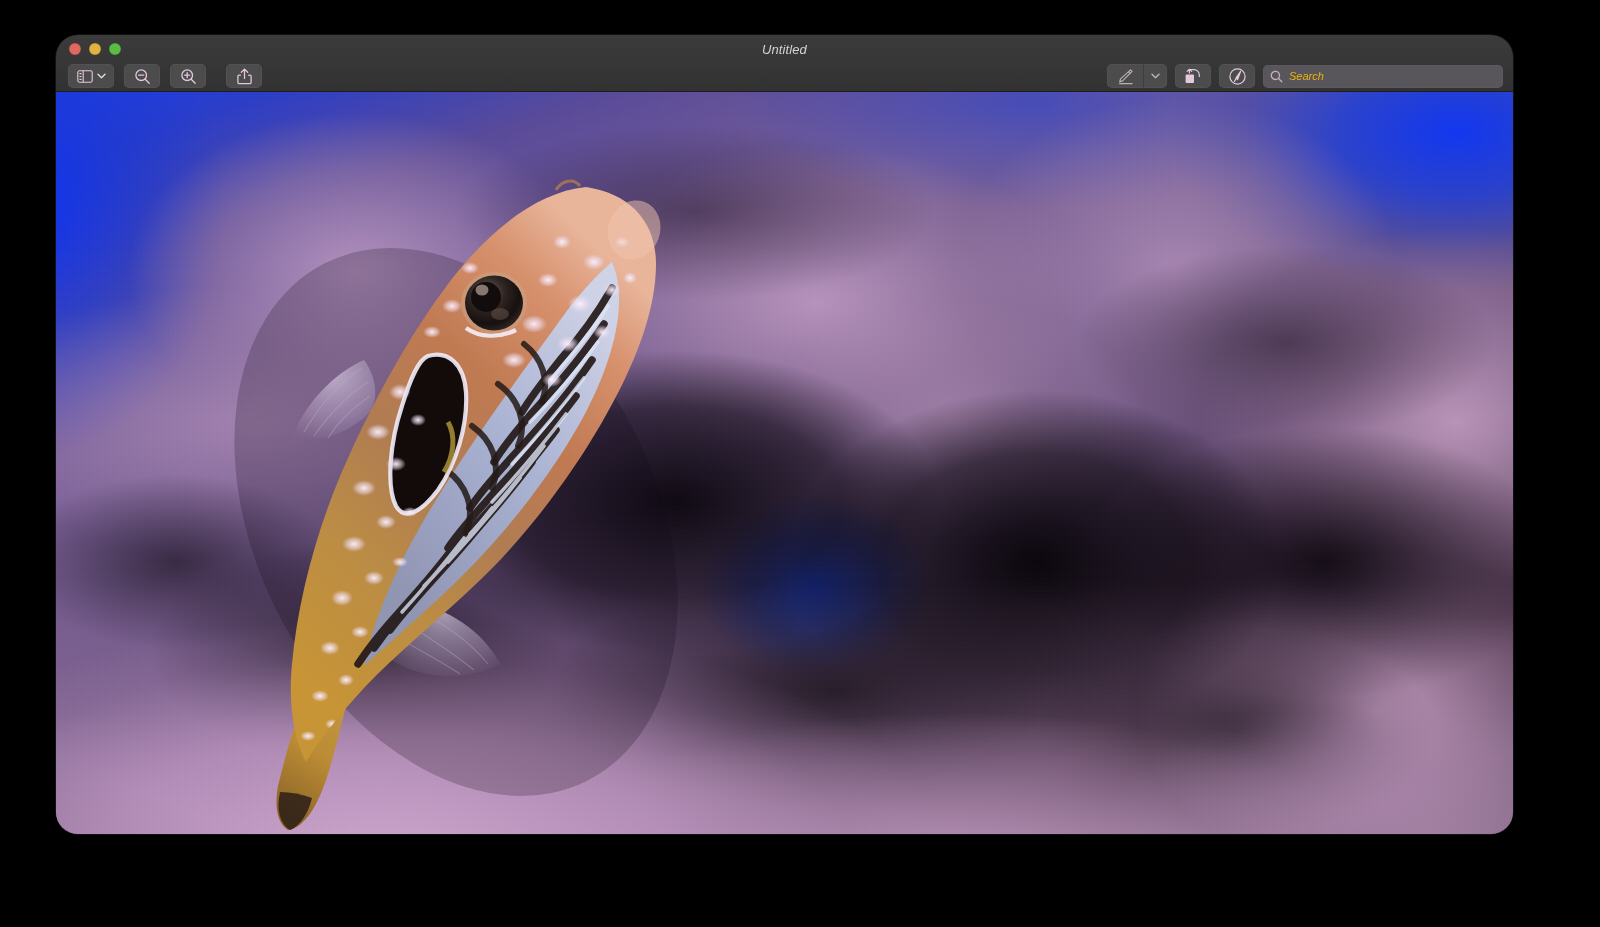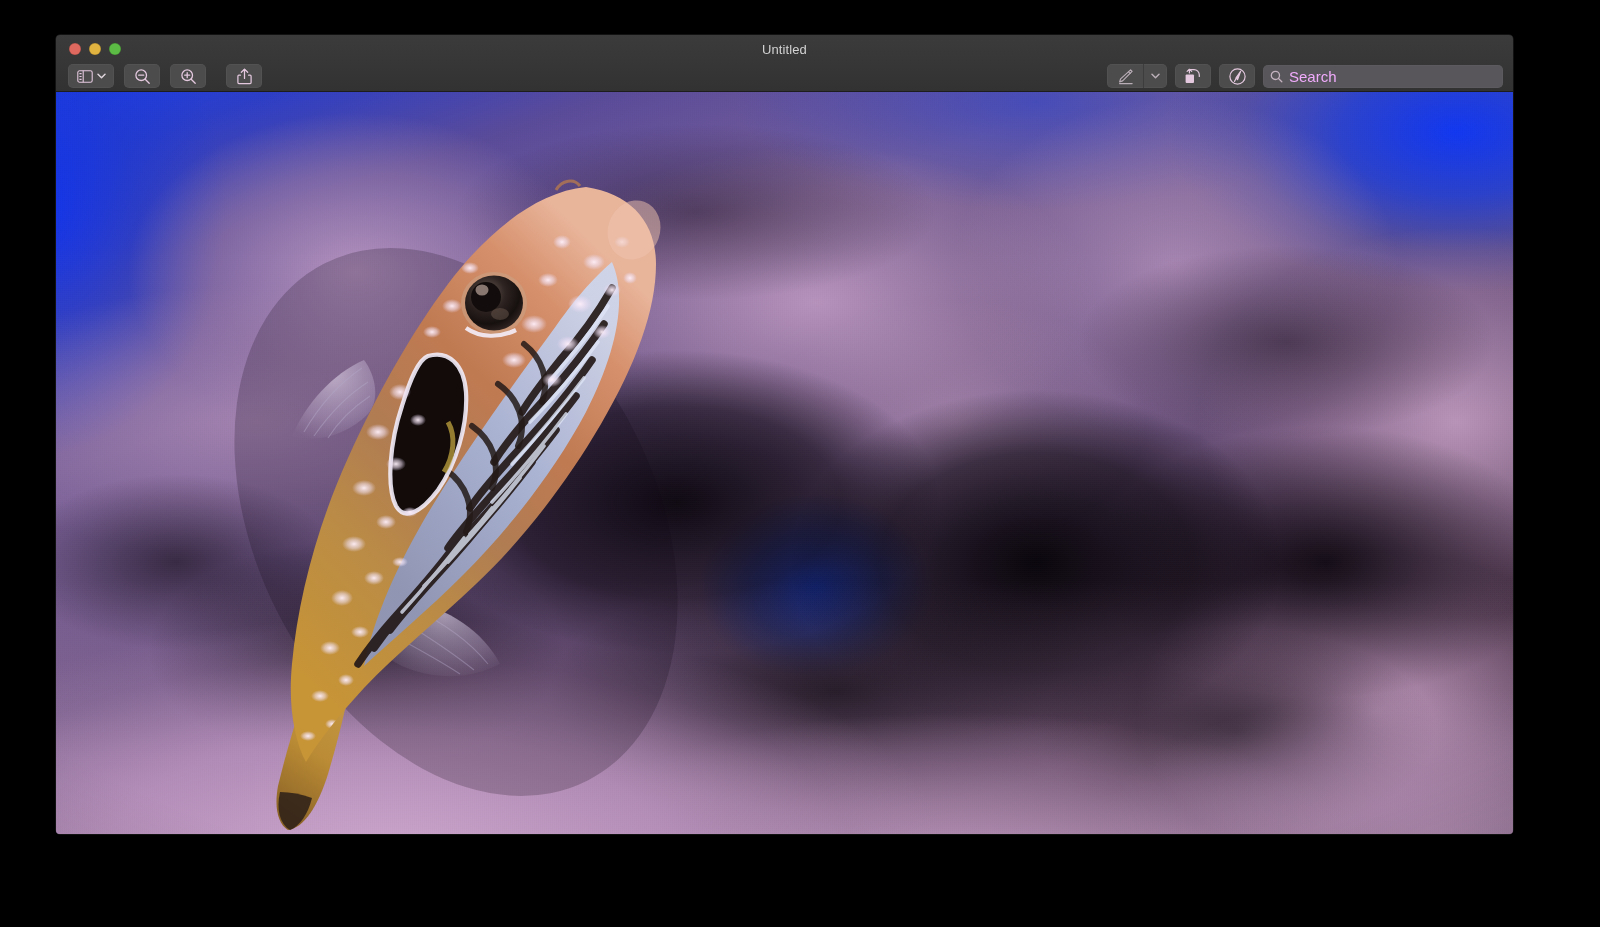--- a/index.html
+++ b/index.html
@@ -8,26 +8,27 @@
     background:#000;
     font-family:"Liberation Sans", sans-serif;
     overflow:hidden;
   }
 
   
   #window {
     position:absolute;
     left:56px; top:35px;
     width:1457px; height:799px;
-    border-radius:4px;
+    border-radius:22px;
     overflow:hidden;
     box-shadow:
       0 0 0 0.5px rgba(255,255,255,0.14),
       0 22px 60px rgba(0,0,0,0.95),
       0 6px 22px rgba(0,0,0,0.8);
+    font-style: italic;
   }
 
   
   #titlebar {
     position:absolute; left:0; top:0;
     width:100%; height:57px;
     background:linear-gradient(#3b3b3b, #323232);
     border-bottom:1px solid #1d1d1d;
   }
 
@@ -78,21 +79,21 @@
 
   
   #search {
     width:240px; height:23px;
     background:#58565a;
     border-radius:5px;
     display:flex; align-items:center;
     padding:0 7px; gap:6px;
     box-shadow:inset 0 0 0 .5px rgba(255,255,255,.06);
   }
-  #search-text { font-size:15px; color:#f0abfc; }
+  #search-text { font-size:11px; color:#eab308; }
 
   svg { display:block; }
 
   
   #canvas {
     position:absolute; left:0; top:57px;
     width:100%; height:742px;
     background:#2a1f2c;
     overflow:hidden;
   }

